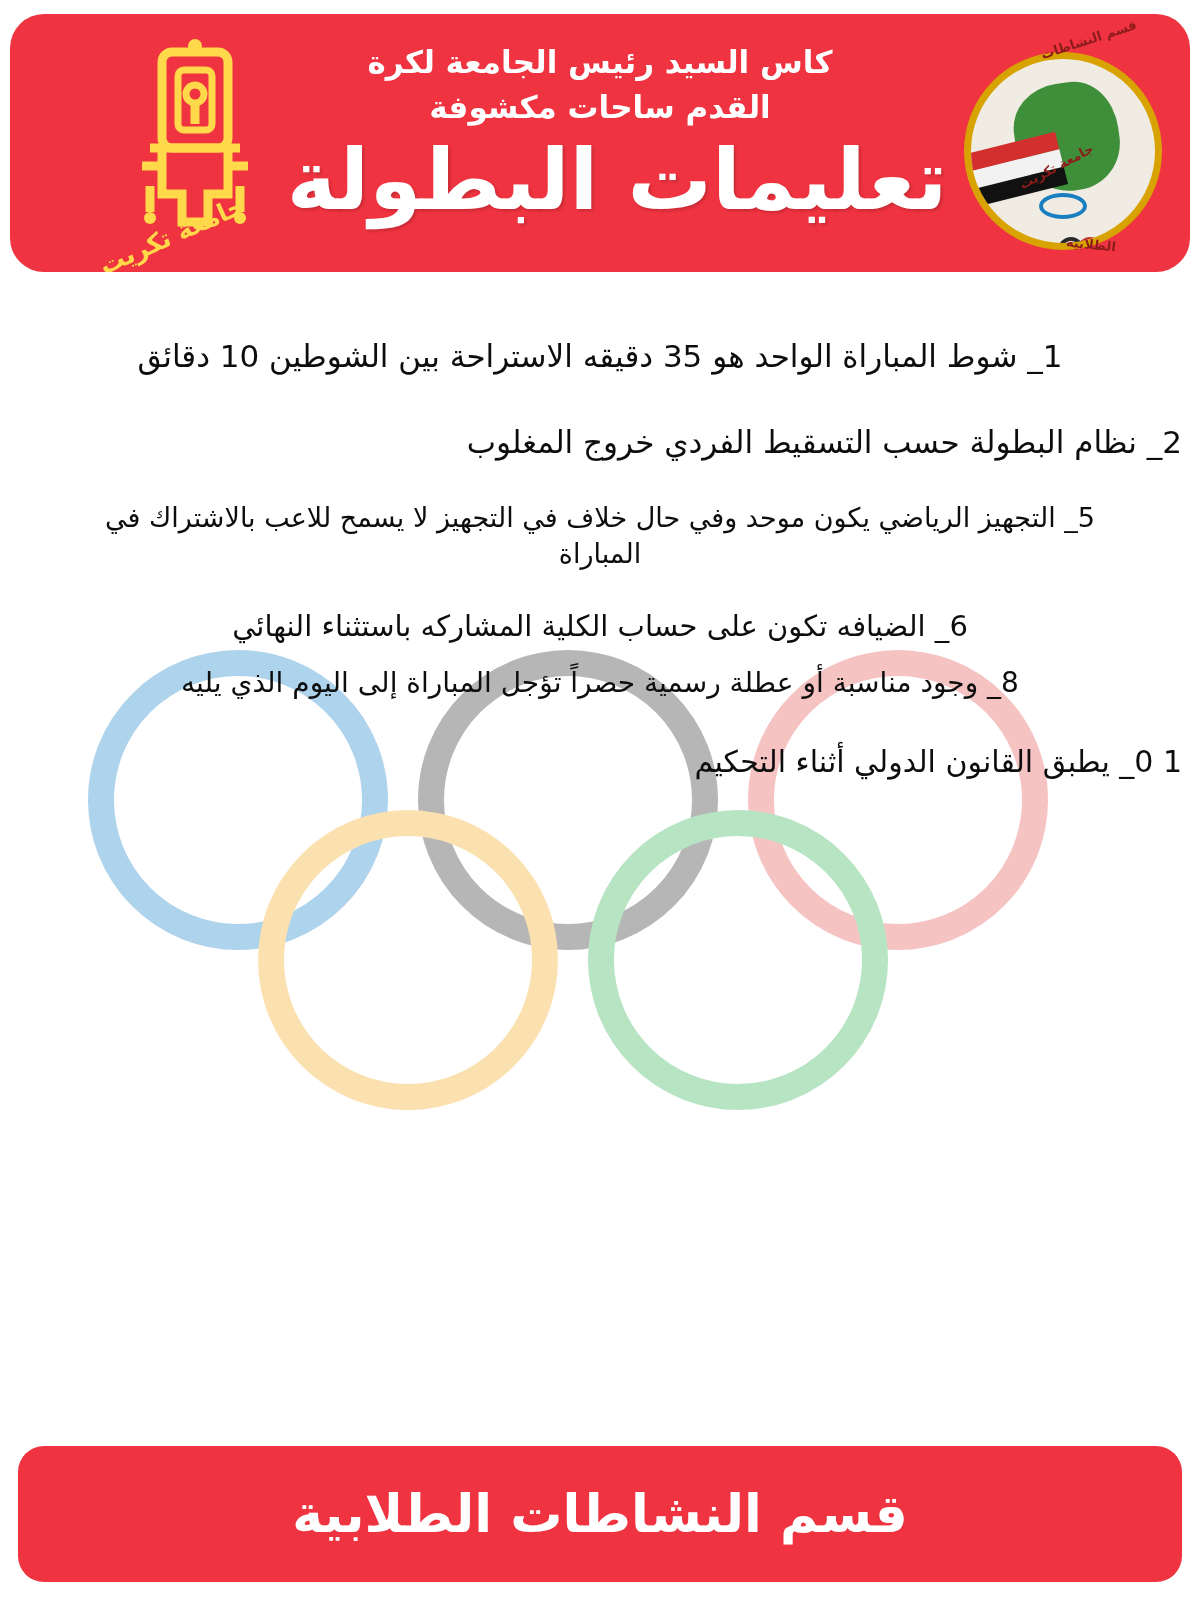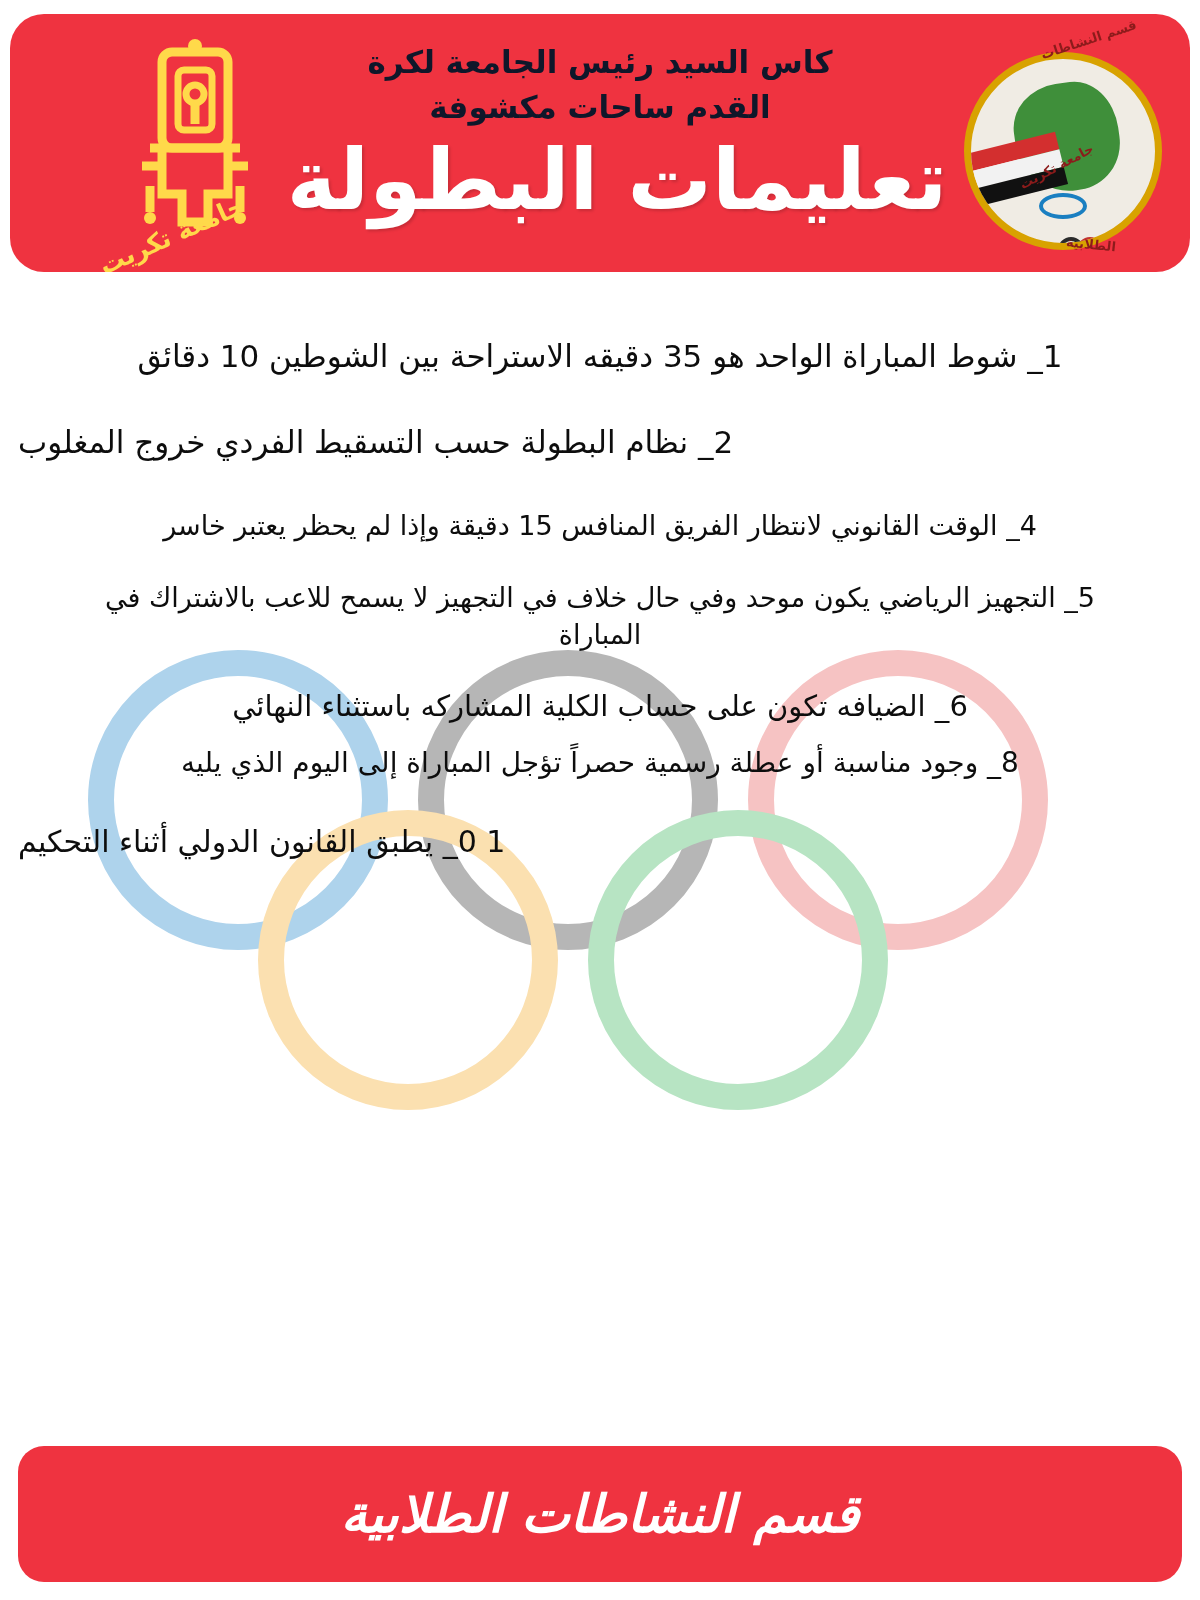--- a/index.html
+++ b/index.html
@@ -26,21 +26,21 @@
     border-radius: 34px;
     box-sizing: border-box;
     overflow: hidden;
   }
   .header-subtitle {
     position: absolute;
     top: 26px;
     left: 0;
     width: 100%;
     text-align: center;
-    color: #0f172a;
+    color: #ffffff;
     font-size: 31px;
     font-weight: bold;
     letter-spacing: 3px;
     line-height: 1.45;
     direction: rtl;
     padding: 0 200px;
     box-sizing: border-box;
   }
   .header-title {
     position: absolute;
@@ -204,21 +204,21 @@
     z-index: 2;
     direction: rtl;
   }
   .rule {
     color: #0d0d0d;
     font-weight: normal;
     direction: rtl;
     margin-bottom: 18px;
     line-height: 1.35;
   }
-  .rule.sp-wide { letter-spacing: 5px; text-align: left; }
+  .rule.sp-wide { letter-spacing: 5px; text-align: right; }
   .rule.sp-mid  { letter-spacing: 2px; text-align: center; }
   .rule.normal  { letter-spacing: 0; text-align: center; }
 
   .r1 { font-size: 31px; padding: 0 20px; }
   .r2 { font-size: 31px; margin-top: 44px; }
   .r3 { font-size: 31px; margin-top: 44px; }
   .r4 { font-size: 27px; margin-top: 44px; }
   .r5 { font-size: 27px; margin-top: 36px; padding: 0 46px; }
   .r6 { font-size: 29px; margin-top: 34px; }
   .r7 { font-size: 29px; margin-top: 36px; }
@@ -231,21 +231,20 @@
     position: absolute;
     bottom: 18px;
     left: 18px;
     width: 1164px;
     height: 136px;
     background: #ef3340;
     border-radius: 26px;
     display: flex;
     align-items: center;
     justify-content: center;
-    font-style: italic;
   }
   .footer-text {
     color: #ffffff;
     font-size: 52px;
     font-weight: bold;
     letter-spacing: 9px;
     direction: rtl;
   }
 </style>
 </head>
@@ -307,21 +306,20 @@
   <span class="wm-blue"></span>
   <span class="wm-black"></span>
   <span class="wm-red"></span>
   <span class="wm-yellow"></span>
   <span class="wm-green"></span>
 </div>
 
 <div class="rules">
   <div class="rule r1 normal">1_ شوط المباراة الواحد هو 35 دقيقه الاستراحة بين الشوطين 10 دقائق</div>
   <div class="rule r2 sp-wide">2_ نظام البطولة حسب التسقيط الفردي خروج المغلوب</div>
-  <div class="rule r4 normal">4_ الوقت القانوني لانتظار الفريق المنافس 15 دقيقة وإذا لم يحظر يعتبر خاسر</div>
   <div class="rule r5 normal">5_ التجهيز الرياضي يكون موحد وفي حال خلاف في التجهيز لا يسمح للاعب بالاشتراك في المباراة</div>
   <div class="rule r6 sp-mid">6_ الضيافه تكون على حساب الكلية المشاركه باستثناء النهائي</div>
   <div class="rule r8 normal">8_ وجود مناسبة أو عطلة رسمية حصراً تؤجل المباراة إلى اليوم الذي يليه</div>
   <div class="rule r10 sp-wide">1 0_ يطبق القانون الدولي أثناء التحكيم</div>
 </div>
 
 <div class="footer-banner">
   <div class="footer-text">قسم النشاطات الطلابية</div>
 </div>
 

